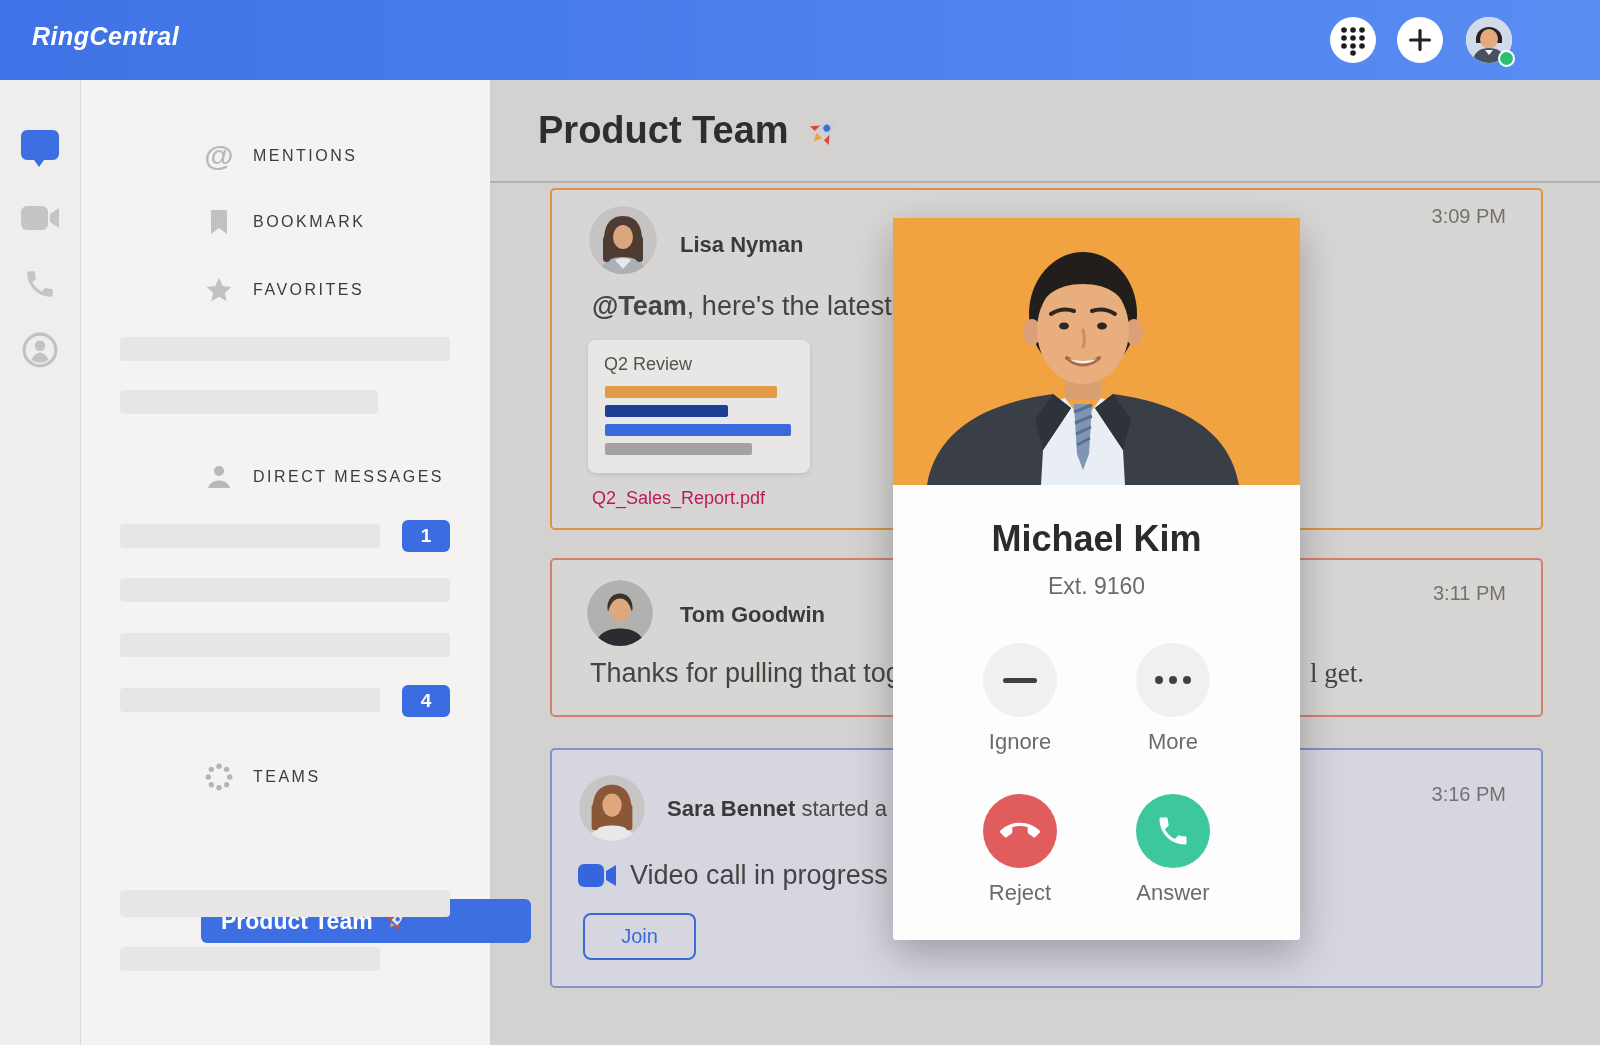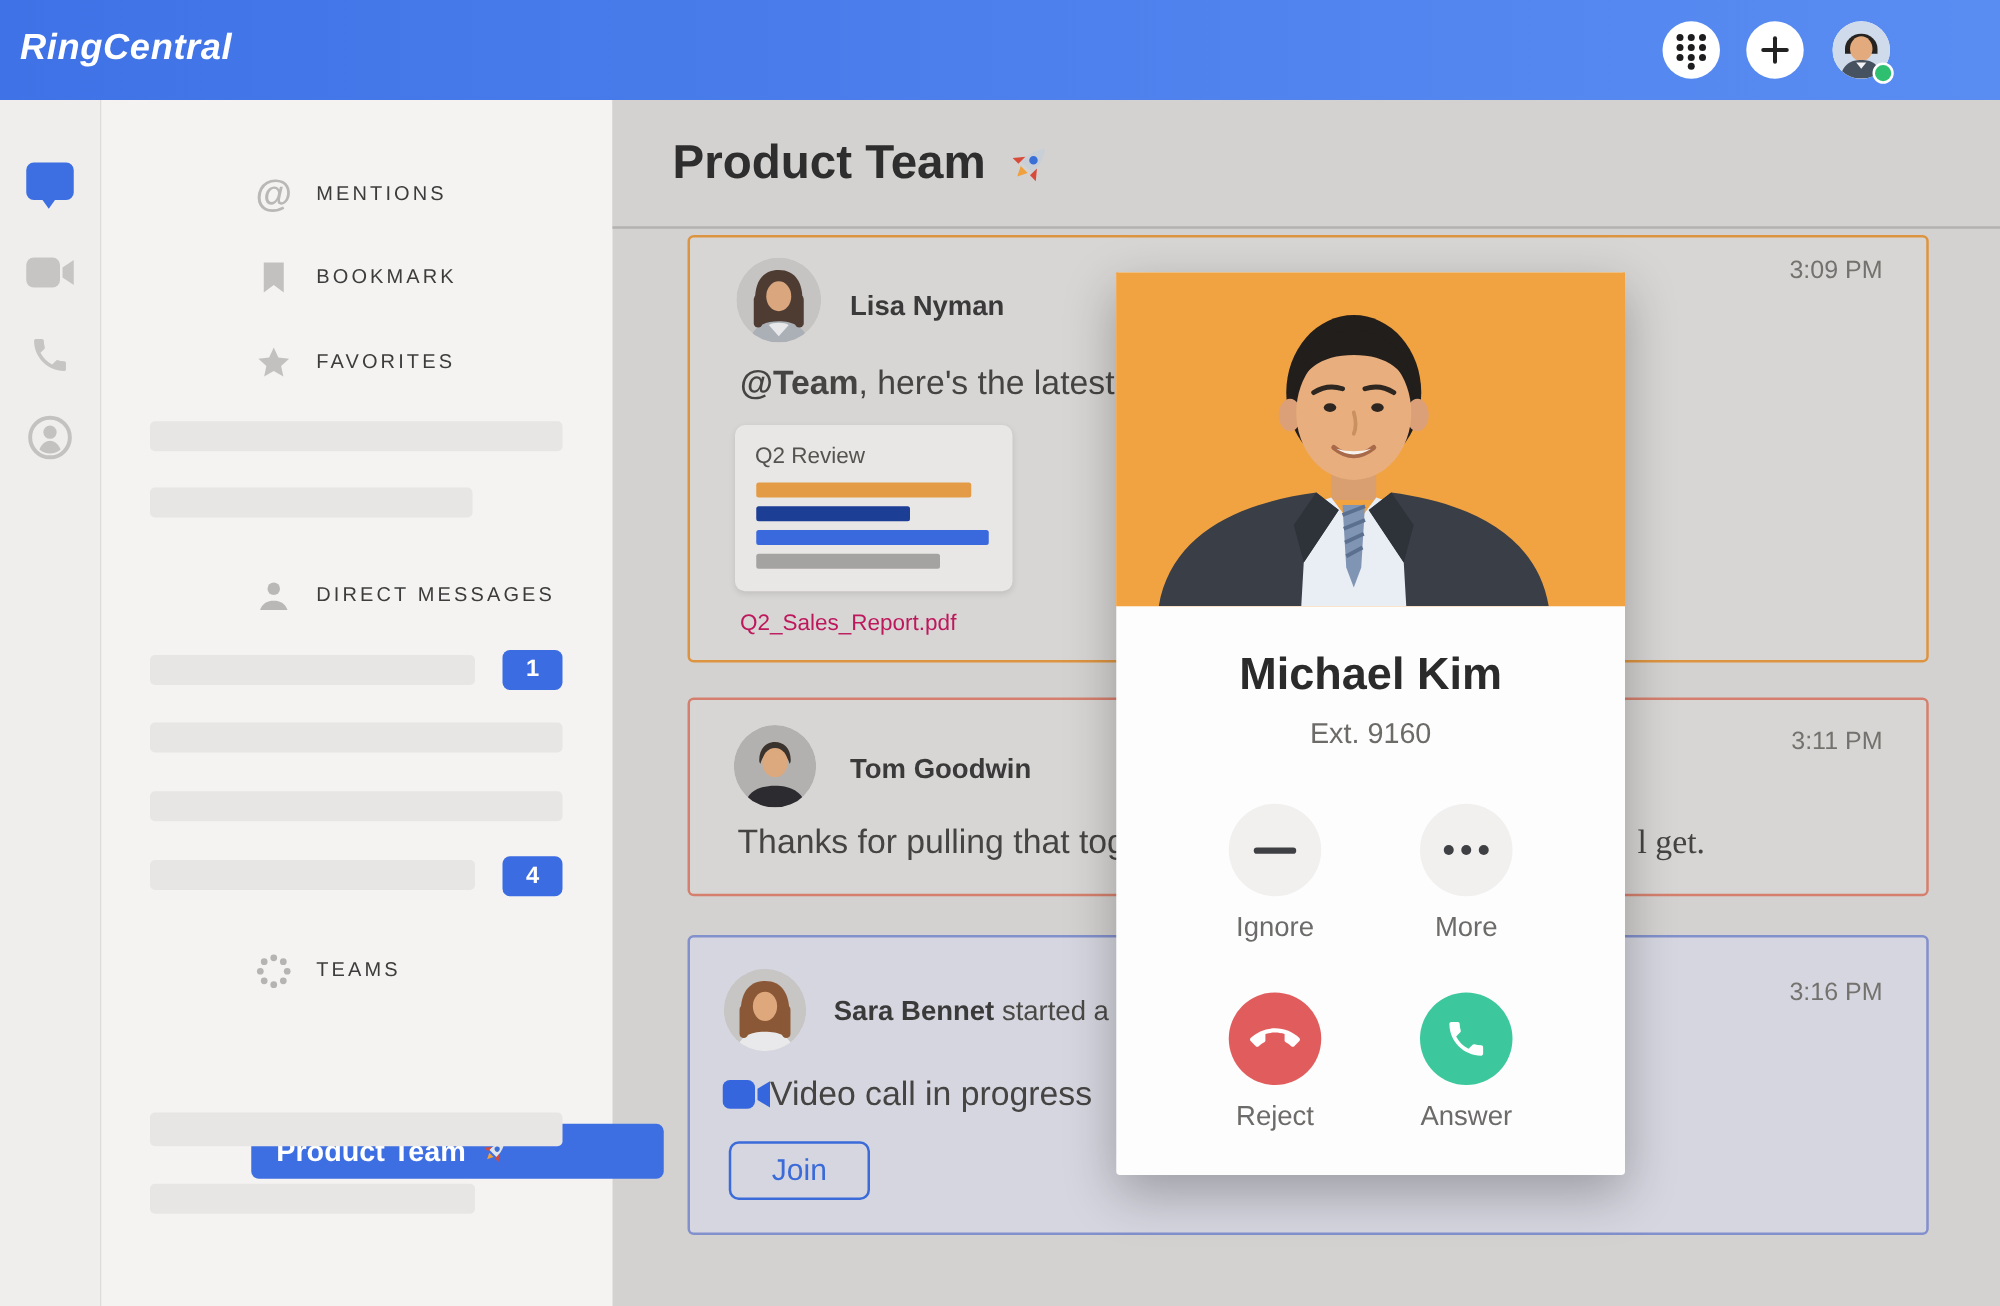--- a/index.html
+++ b/index.html
@@ -2,21 +2,21 @@
 <html><head>
 <meta charset="utf-8">
 <style>
   html,body{margin:0;padding:0;}
   body{width:1600px;height:1045px;position:relative;overflow:hidden;
        font-family:"Liberation Sans",sans-serif;background:#d4d2d0;}
 
   
   .topbar{position:absolute;left:0;top:0;width:1600px;height:80px;
           background:linear-gradient(90deg,#3f72e6,#5a8df2);z-index:5;}
-  .logo{position:absolute;left:16px;top:22px;font-size:29px;font-weight:bold;
+  .logo{position:absolute;left:32px;top:22px;font-size:25px;font-weight:bold;
         font-style:italic;color:#fff;letter-spacing:.5px;}
   .cbtn{position:absolute;top:17px;width:46px;height:46px;border-radius:50%;
         background:#fff;display:flex;align-items:center;justify-content:center;}
   .avatar-top{overflow:hidden;padding:0;}
   .status-dot{position:absolute;left:1498px;top:50px;width:13px;height:13px;
         border-radius:50%;background:#2fbf71;border:2.5px solid #fff;}
 
   
   .rail{position:absolute;left:0;top:80px;width:80px;height:965px;
         background:#efeeed;border-right:1px solid #dddcda;}
@@ -53,24 +53,24 @@
   .time{position:absolute;right:35px;font-size:20px;color:#74726e;}
   .msgtext{position:absolute;font-size:27px;color:#454442;white-space:nowrap;}
 
   .q2card{position:absolute;left:36px;top:150px;width:222px;height:133px;background:#e9e7e5;
         border-radius:8px;box-shadow:0 2px 5px rgba(0,0,0,.10);}
   .q2title{position:absolute;left:16px;top:14px;font-size:18px;color:#55534f;}
   .q2bars{position:absolute;left:17px;top:46px;}
   .q2bar{height:12px;border-radius:2px;margin-bottom:7px;}
   .filename{position:absolute;left:40px;top:298px;font-size:18px;color:#be185d;}
 
-  .video-row{position:absolute;left:26px;top:110px;display:flex;align-items:center;}
+  .video-row{position:absolute;left:26px;top:110px;display:flex;align-items:center;gap:14px;}
   .join-btn{position:absolute;left:31px;top:163px;width:113px;height:47px;border:2.5px solid #3a6bd8;
         border-radius:8px;display:flex;align-items:center;justify-content:center;
-        font-size:24px;color:#3a6bd8;background:transparent;box-sizing:border-box;}
+        font-size:20px;color:#3a6bd8;background:transparent;box-sizing:border-box;}
 
   
   .modal{position:absolute;left:893px;top:218px;width:407px;height:722px;background:#fdfdfd;
         border-radius:3px;box-shadow:0 14px 42px rgba(0,0,0,.28);z-index:10;}
   .modal-photo{position:absolute;left:0;top:0;width:407px;height:267px;background:#f2a341;overflow:hidden;}
   .caller-name{position:absolute;left:0;top:300px;width:100%;text-align:center;
         font-size:36px;font-weight:600;color:#2b2b2b;}
   .caller-ext{position:absolute;left:0;top:355px;width:100%;text-align:center;
         font-size:23px;color:#6d6b68;}
   .call-action{position:absolute;width:120px;text-align:center;cursor:pointer;}

